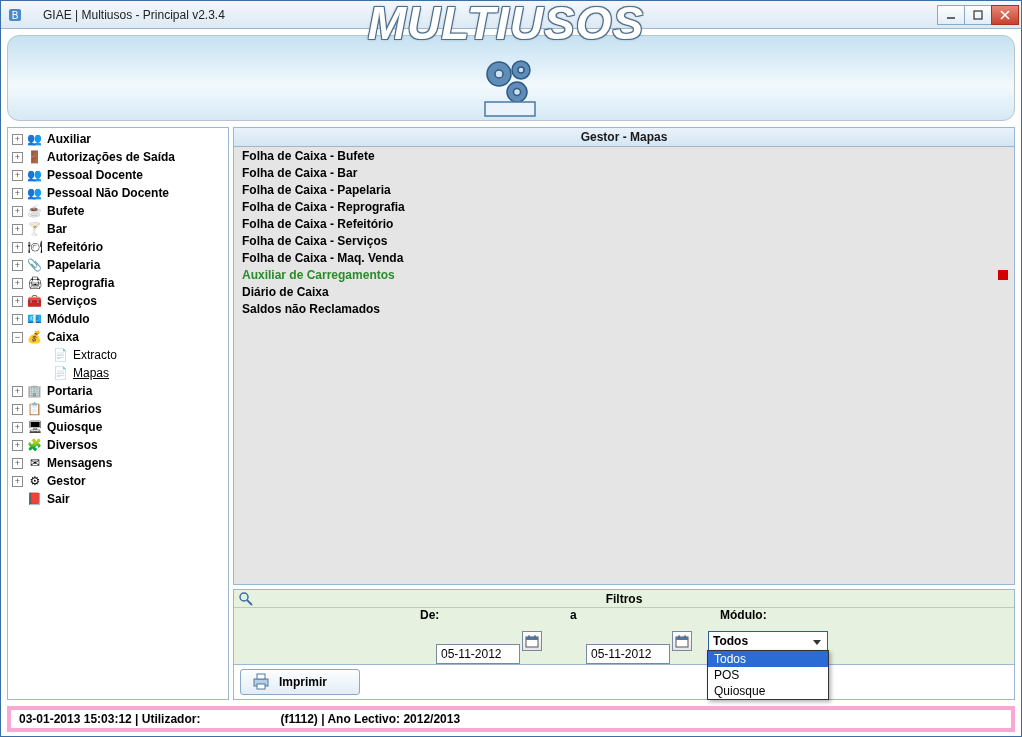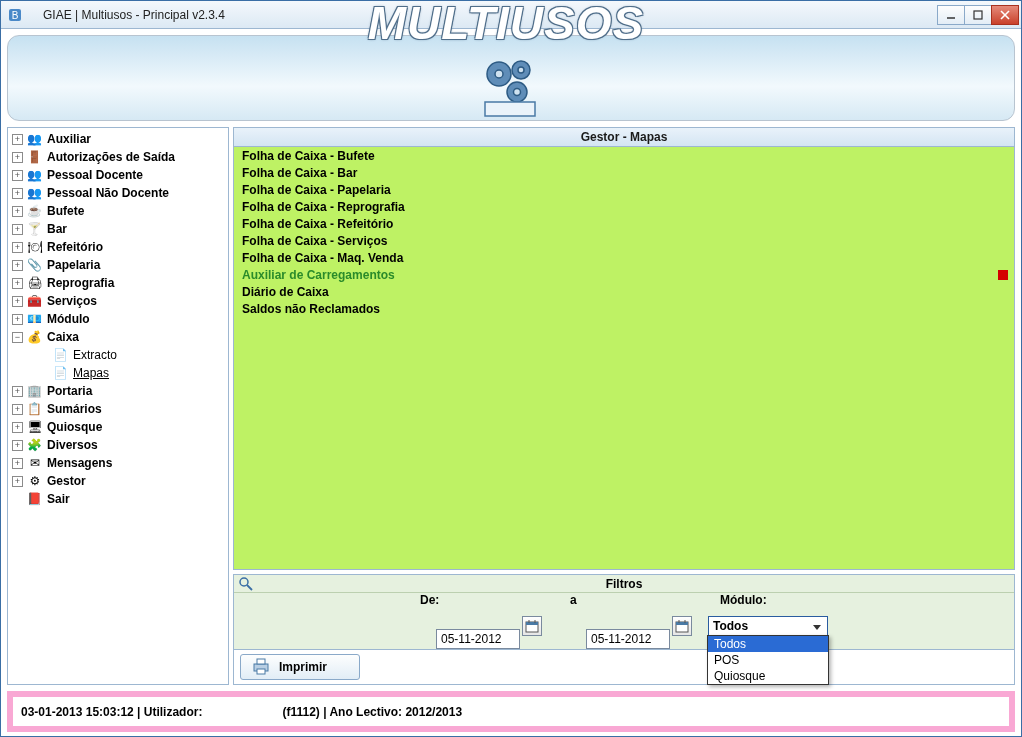--- a/index.html
+++ b/index.html
@@ -33,21 +33,21 @@
   .tree-item .ico { width: 16px; height: 16px; margin: 0 4px 0 2px; display:inline-flex; align-items:center; justify-content:center; font-size:12px; }
   .tree-item .lbl { font-size: 12px; color: #000; font-weight: bold; }
   .tree-child { padding-left: 30px; }
   .tree-child .lbl { font-weight: normal; }
   .tree-child .lbl.sel { text-decoration: underline; }
   .tree-item.expanded > .exp::before { content:"−"; }
   .tree-item.collapsed > .exp::before { content:"+"; }
 
   
   .list-header { height: 20px; border: 1px solid #9db7d1; background: linear-gradient(#e9f2fa,#d4e5f3); text-align: center; font-weight: bold; font-size: 12px; color:#1a1a1a; line-height:18px; }
-  .list-body { flex: 1; border: 1px solid #9db7d1; border-top:none; background:#bef264; position:relative; overflow:hidden; }
+  .list-body { flex: 1; border: 1px solid #9db7d1; border-top:none; background:#e5e5e5; position:relative; overflow:hidden; }
   .list-row { padding: 1px 8px; font-size: 12px; font-weight: bold; color:#000; cursor:pointer; display:flex; align-items:center; height:17px;}
   .list-row.active { color: #2a8b2a; }
   .redsq { position:absolute; right:6px; width:10px; height:10px; background:#d40000; }
 
   
   .filters { border: 1px solid #9db7d1; background: #e6f1df; margin-top: 4px; }
   .filters-header { height: 18px; border-bottom: 1px solid #bcd0b0; font-weight:bold; font-size:12px; text-align:center; position:relative; line-height:18px;}
   .filters-header .ficon { position:absolute; left:4px; top:1px; width:16px; height:16px; }
   .filters-body { display:flex; padding: 0 14px 10px 14px; align-items: center; }
   .fcol { display:flex; flex-direction:column; }
@@ -61,21 +61,21 @@
   .combo-opt { padding:1px 6px; font-size:12px; cursor:pointer;}
   .combo-opt.sel { background:#2a6bd4; color:#fff; }
   .combo-wrap { position:relative; display:inline-block; }
 
   
   .printbar { border:1px solid #9db7d1; border-top:none; background:#fff; padding:4px 6px; }
   .btn { height:26px; width:120px; border:1px solid #8aa9c9; border-radius:3px; background:linear-gradient(#fdfefe,#e2edf6); display:inline-flex; align-items:center; gap:8px; padding:0 10px; font-size:12px; font-weight:bold; cursor:pointer;}
   .btn .bicon { width:20px; height:18px; }
 
   
-  .statusbar { height: 41px; border: 6px solid #f9a8d4; margin: 0 6px 4px 6px; display:flex; align-items:center; padding:0 8px; font-size:12px; font-weight:bold; background:#fff;}
+  .statusbar { height: 26px; border: 4px solid #f9a8d4; margin: 0 6px 4px 6px; display:flex; align-items:center; padding:0 8px; font-size:12px; font-weight:bold; background:#fff;}
   .statusbar .st-left { }
   .statusbar .st-mid { margin-left: 80px; }
   .statusbar .st-right { margin-left:auto; }
 </style>
 </head>
 <body>
 
 <div class="window">
 
   <div class="titlebar">

